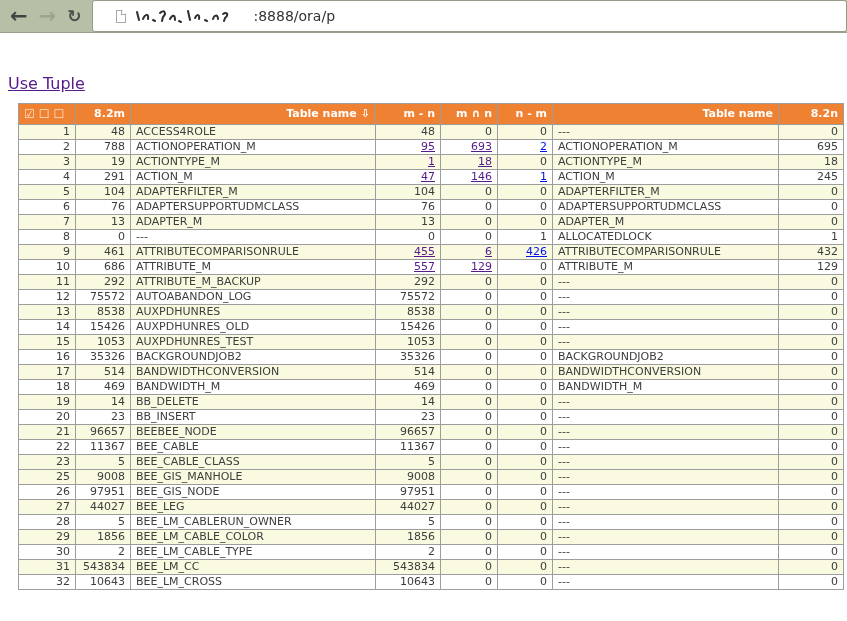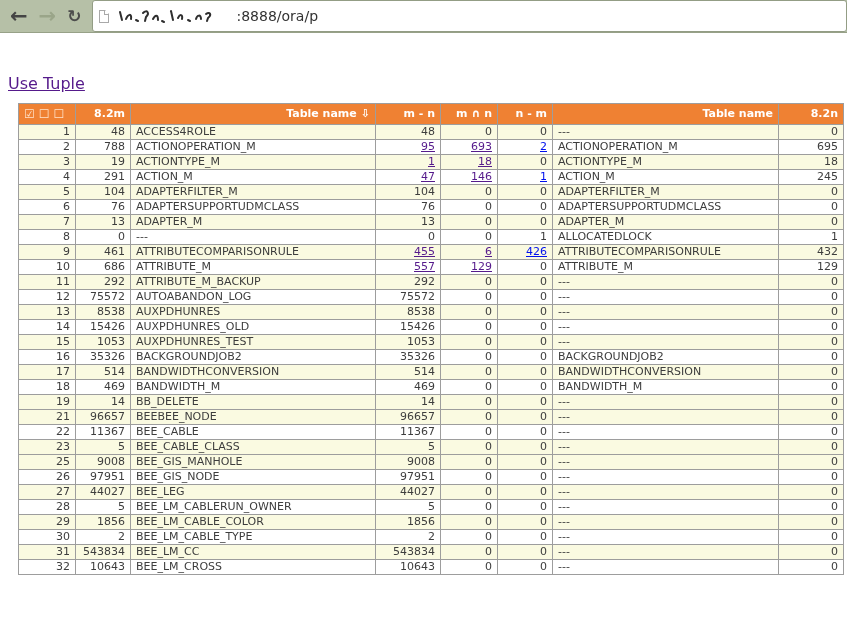--- a/index.html
+++ b/index.html
@@ -7,21 +7,21 @@
               font-family:"DejaVu Sans","Liberation Sans",sans-serif; }
 
   
   .toolbar { height:33px; background:#b6c0a7; border-bottom:1px solid #97a188;
              display:flex; align-items:center; padding-left:10px; }
   .nav { line-height:1; margin-right:11px; cursor:pointer; user-select:none; }
   .nav-back    { font-size:21px; font-weight:bold; color:#444; }
   .nav-forward { font-size:21px; font-weight:bold; color:#9aa589; }
   .nav-reload  { font-size:17px; font-weight:bold; color:#4c4c4c; }
   .omnibox { flex:1; height:32px; background:#fff; border:1px solid #939d85;
-             border-radius:3px; display:flex; align-items:center; padding:0 4px 0 6px;text-align:center; }
+             border-radius:3px; display:flex; align-items:center; padding:0 4px 0 23px;text-align:center; }
   .doc-icon { width:10px; height:13px; border:1px solid #a9a9a9; background:#fff;
               position:relative; margin-right:7px; flex:none; }
   .doc-icon::after { content:""; position:absolute; top:-1px; right:-1px;
               border-style:solid; border-width:0 4px 4px 0;
               border-color:#fff #fff transparent transparent;
               box-shadow:-1px 1px 0 #a9a9a9; }
   .scribble { flex:none; margin-right:2px; }
   .url { font-size:14px; color:#333; white-space:nowrap; }
 
   
@@ -290,20 +290,30 @@
       <tr class="odd">
         <td class="c-num">19</td>
         <td class="c-count">14</td>
         <td class="c-name">BB_DELETE</td>
         <td class="c-count">14</td>
         <td class="c-count">0</td>
         <td class="c-count">0</td>
         <td class="c-name">---</td>
         <td class="c-count">0</td>
       </tr>
+      <tr class="even">
+        <td class="c-num">20</td>
+        <td class="c-count">23</td>
+        <td class="c-name">BB_INSERT</td>
+        <td class="c-count">23</td>
+        <td class="c-count">0</td>
+        <td class="c-count">0</td>
+        <td class="c-name">---</td>
+        <td class="c-count">0</td>
+      </tr>
       <tr class="odd">
         <td class="c-num">21</td>
         <td class="c-count">96657</td>
         <td class="c-name">BEEBEE_NODE</td>
         <td class="c-count">96657</td>
         <td class="c-count">0</td>
         <td class="c-count">0</td>
         <td class="c-name">---</td>
         <td class="c-count">0</td>
       </tr>

